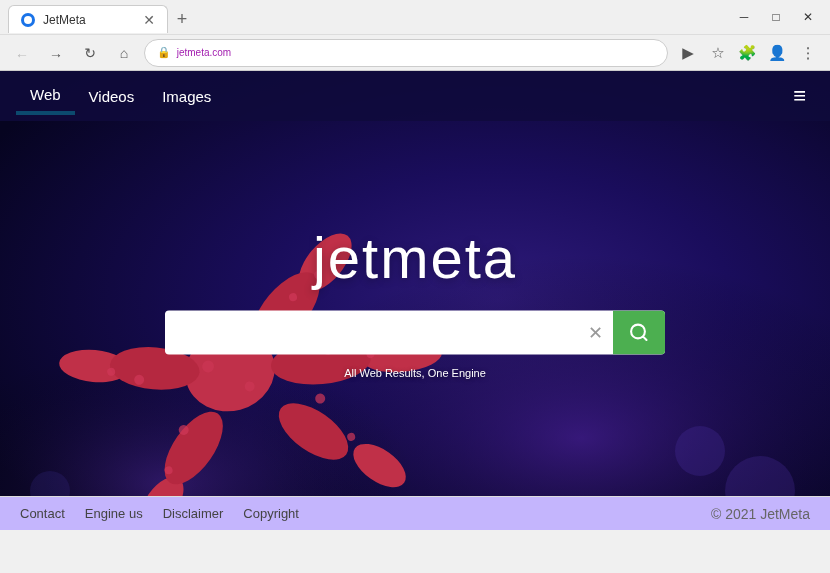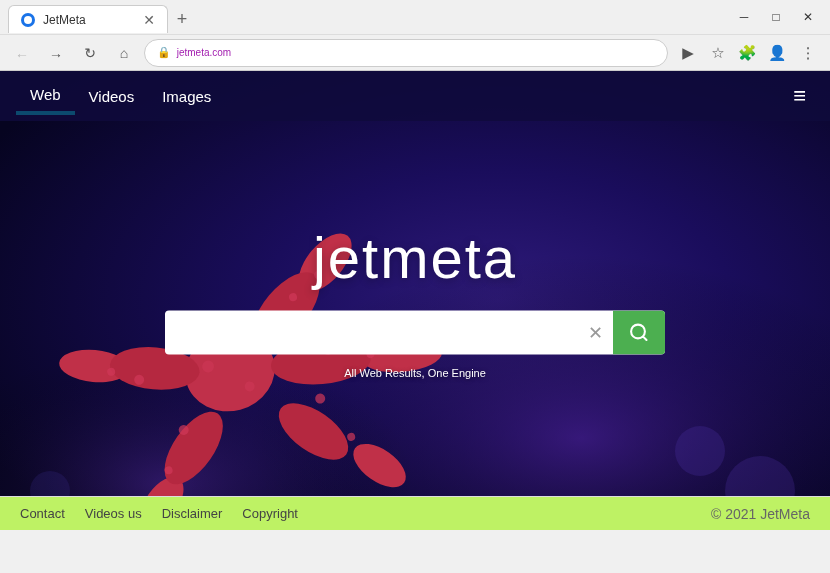--- a/index.html
+++ b/index.html
@@ -47,21 +47,21 @@
     .hero-content { position: absolute; top: 50%; left: 50%; transform: translate(-50%, -50%); z-index: 10; text-align: center; width: 500px; }
     .site-logo { font-size: 58px; font-weight: 300; color: #fff; letter-spacing: 2px; margin-bottom: 20px; text-shadow: 0 2px 8px rgba(0,0,0,0.3); }
     .search-bar { display: flex; align-items: center; background: #fff; border-radius: 4px; overflow: hidden; margin-bottom: 12px; }
     .search-input { flex: 1; border: none; outline: none; padding: 10px 16px; font-size: 16px; color: #333; }
     .search-clear { color: #999; font-size: 18px; cursor: pointer; padding: 0 10px; }
     .search-btn { background: #4CAF50; border: none; padding: 0 16px; height: 44px; cursor: pointer; display: flex; align-items: center; justify-content: center; }
     .search-btn svg { fill: white; width: 20px; height: 20px; }
     .tagline { color: #fff; font-size: 11px; text-shadow: 0 1px 4px rgba(0,0,0,0.5); }
 
     
-    .site-footer { position: absolute; bottom: 0; left: 0; right: 0; z-index: 10; background: #bef264; height: 34px; display: flex; align-items: center; justify-content: space-between; padding: 0 20px; border-top: 1px solid #ddd; }
+    .site-footer { position: absolute; bottom: 0; left: 0; right: 0; z-index: 10; background: #c4b5fd; height: 34px; display: flex; align-items: center; justify-content: space-between; padding: 0 20px; border-top: 1px solid #ddd; }
     .footer-links { display: flex; gap: 20px; }
     .footer-link { color: #444; font-size: 13px; cursor: pointer; text-decoration: none; }
     .footer-copy { color: #666; font-size: 14px; }
   </style>
 </head>
 <body>
 
 <div class="browser-chrome">
 
   <div class="title-bar">
@@ -187,19 +187,19 @@
           <path d="M21 21l-4.35-4.35M16.65 16.65A7.5 7.5 0 1 0 4.93 4.93a7.5 7.5 0 0 0 11.72 11.72z" stroke="white" stroke-width="2.5" fill="none" stroke-linecap="round"></path>
         </svg>
       </button>
     </div>
     <div class="tagline">All Web Results, One Engine</div>
   </div>
 
   <div class="site-footer">
     <div class="footer-links">
       <a class="footer-link">Contact</a>
-      <a class="footer-link">Videos us</a>
+      <a class="footer-link">Engine us</a>
       <a class="footer-link">Disclaimer</a>
       <a class="footer-link">Copyright</a>
     </div>
     <div class="footer-copy">© 2021 JetMeta</div>
   </div>
 </div>
 
 </body></html>

